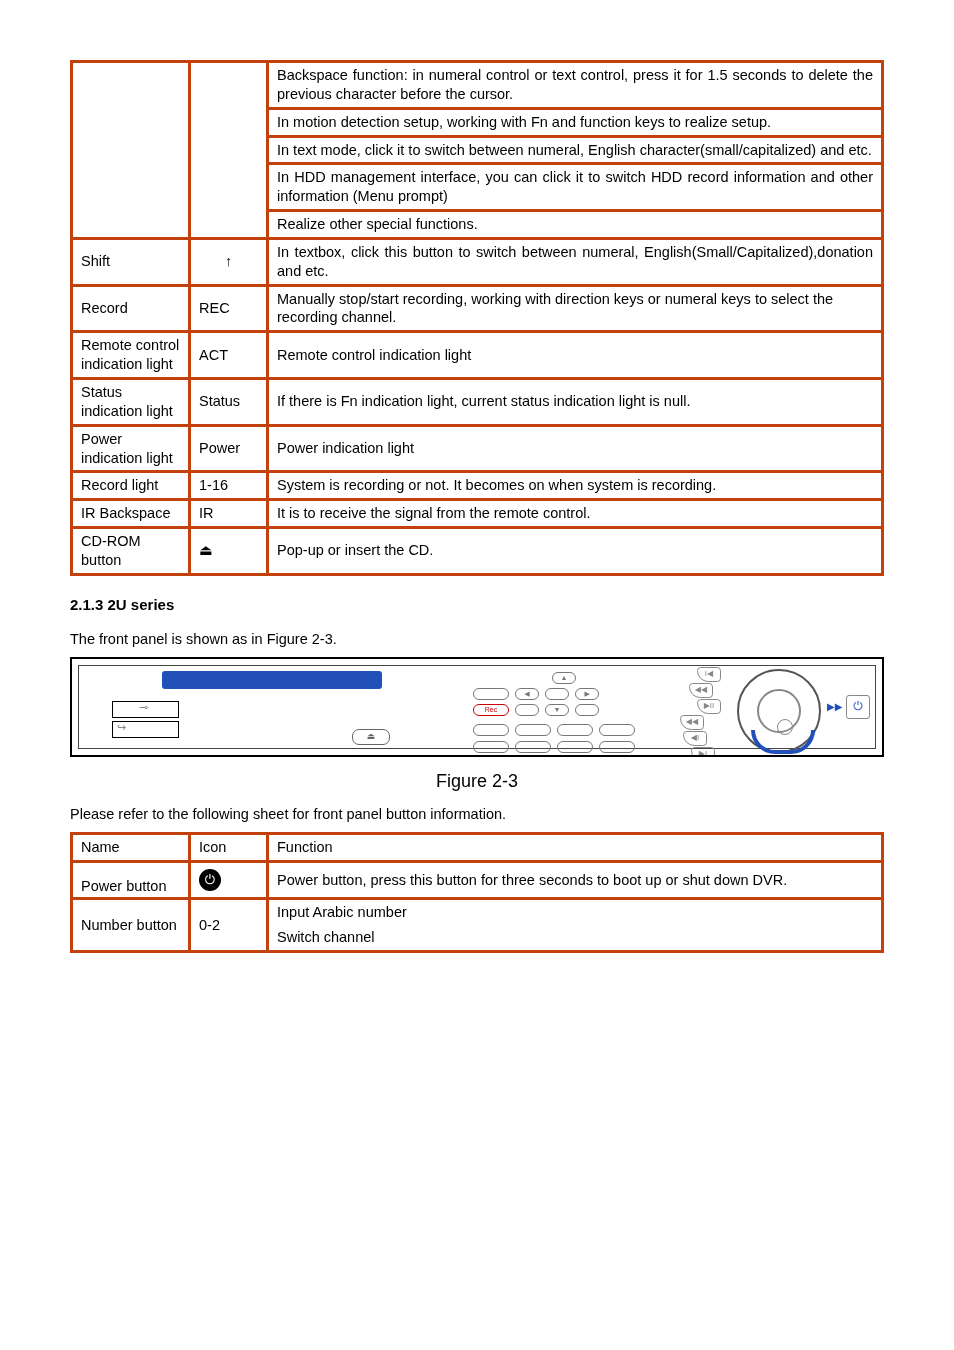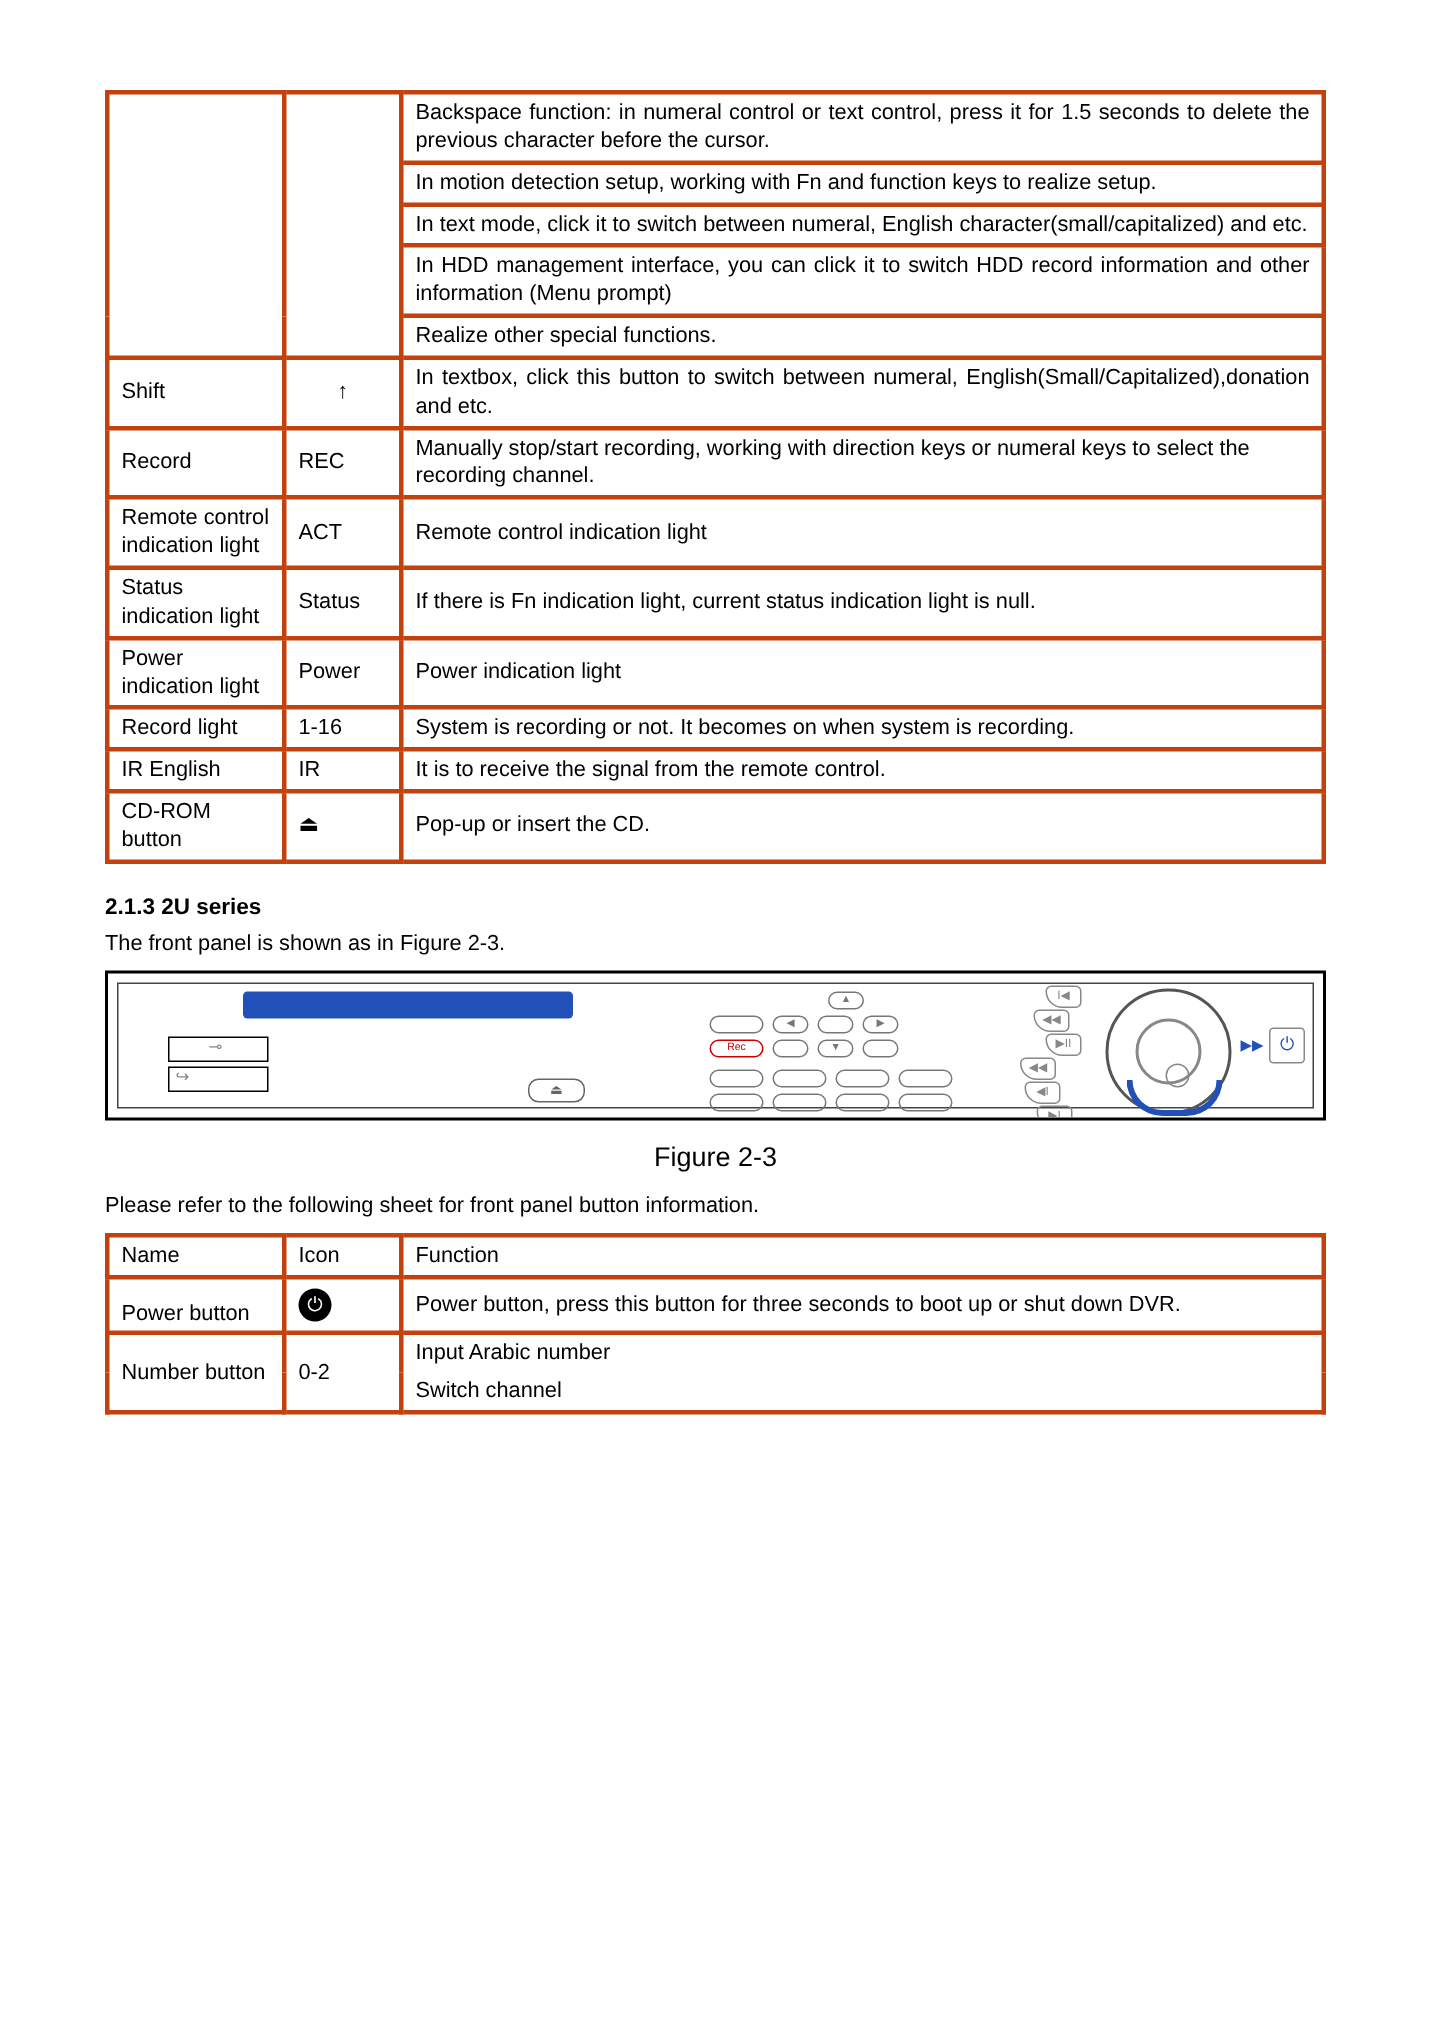--- a/index.html
+++ b/index.html
@@ -25,21 +25,21 @@
     line-height: 1.3;
   }
   .col1 { width: 118px; }
   .col2 { width: 78px; }
   .col3 { }
   .justify { text-align: justify; }
   .heading {
     font-weight: bold;
     font-size: 15px;
     margin-top: 20px;
-    margin-bottom: 8px;
+    margin-bottom: 18px;
   }
   .para {
     margin: 2px 0 10px 0;
   }
   .panel-figure {
     border: 2px solid #000;
     width: 100%;
     height: 100px;
     position: relative;
     box-sizing: border-box;
@@ -232,21 +232,21 @@
     <td>Power indication light</td>
     <td>Power</td>
     <td>Power indication light</td>
   </tr>
   <tr>
     <td>Record light</td>
     <td>1-16</td>
     <td class="justify">System is recording or not. It becomes on when system is recording.</td>
   </tr>
   <tr>
-    <td>IR English</td>
+    <td>IR Backspace</td>
     <td>IR</td>
     <td>It is to receive the signal from the remote control.</td>
   </tr>
   <tr>
     <td>CD-ROM button</td>
     <td>⏏</td>
     <td>Pop-up or insert the CD.</td>
   </tr>
 </tbody>
   </table>

